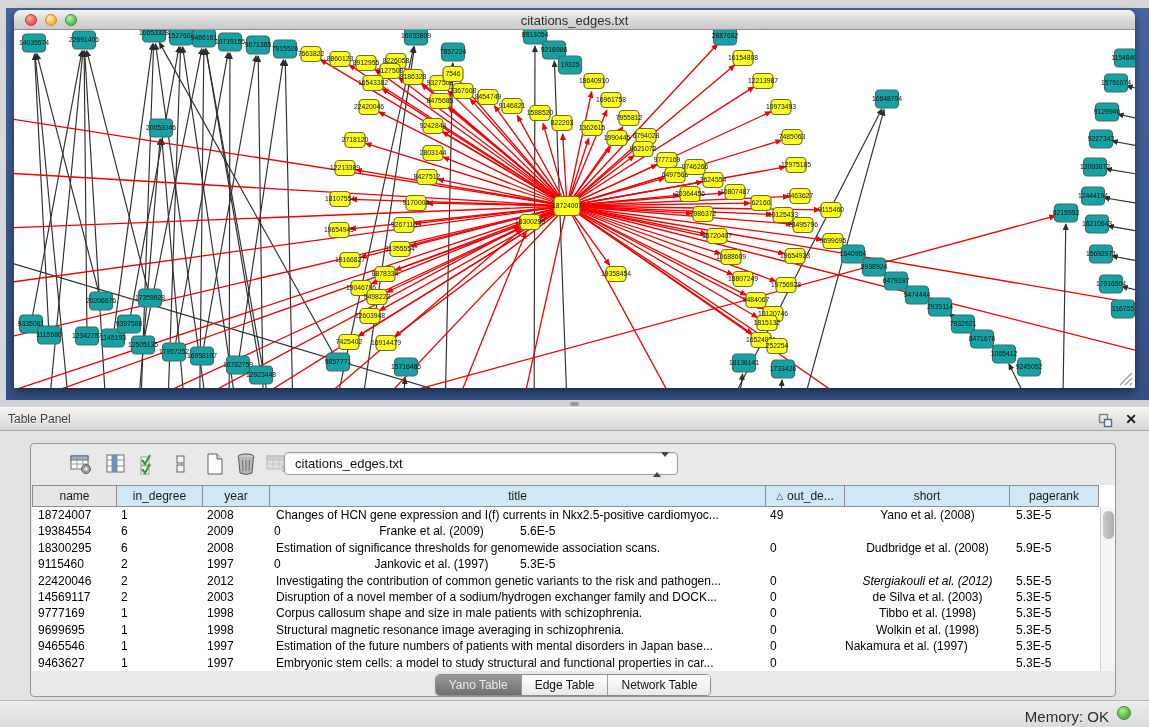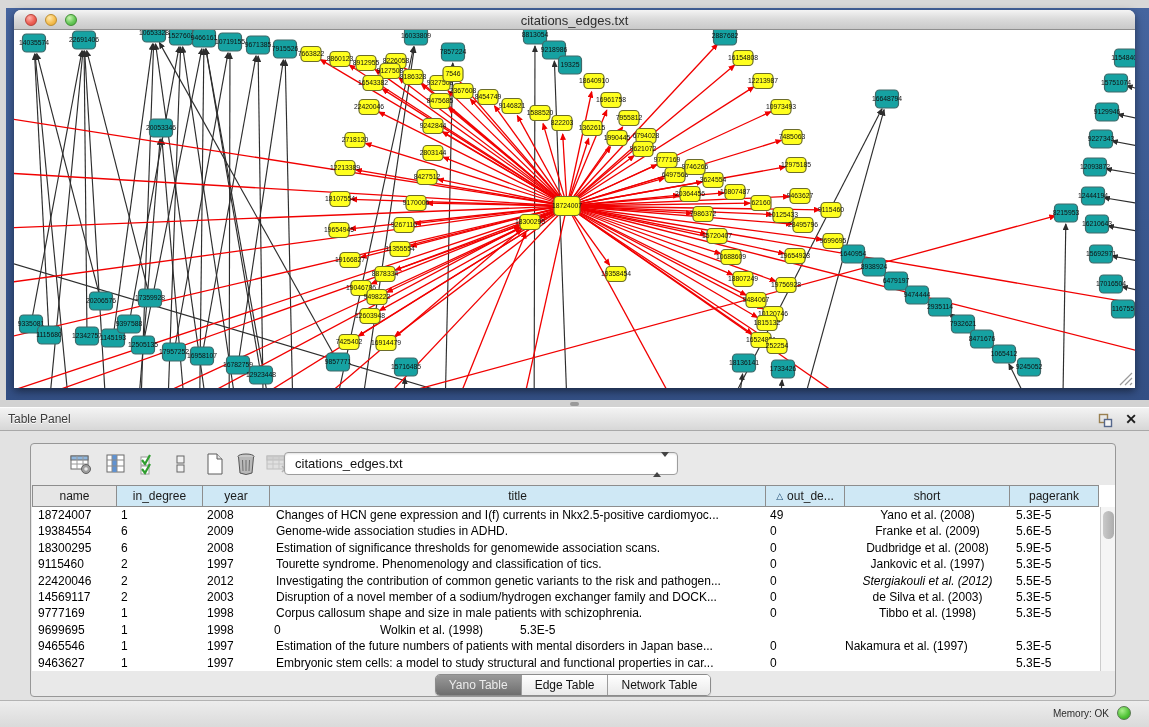--- a/index.html
+++ b/index.html
@@ -77,21 +77,21 @@
   #tabs-wrap { position:absolute; left:0; right:0; top:230px; text-align:center; }
   #tabs { display:inline-flex; border:1px solid #8c8c8c; border-radius:5px; overflow:hidden;
     box-shadow:0 1px 1px rgba(0,0,0,.18); }
   .tab { font-size:12px; padding:3px 13px; background:linear-gradient(180deg,#ffffff,#e9e9e9); color:#111; border-left:1px solid #9c9c9c; }
   .tab:first-child { border-left:none; }
   .tab.active { background:linear-gradient(180deg,#9a9a9a,#6e6e6e); color:#ececec; }
 
   
   #statusbar { position:absolute; left:0; top:700px; width:1149px; height:27px;
     background:linear-gradient(180deg,#ededed,#dadada); border-top:1px solid #b3b3b3; }
-  #memory { position:absolute; right:40px; top:7px; font-size:10px; color:#2c2c2c; }
+  #memory { position:absolute; right:40px; top:7px; font-size:15px; color:#2c2c2c; }
   #mem-dot { position:absolute; right:18px; top:5px; width:14px; height:14px; border-radius:50%;
     background:radial-gradient(circle at 35% 30%,#a9ef8d,#4fc235 60%,#2f9e23); border:1px solid #57794f; }
 </style>
 </head>
 <body>
 
 <div id="app">
 
   <div id="desktop">
     <div id="net-frame">
@@ -868,39 +868,37 @@
               <div class="tcell" style="width: 67px; flex: 0 0 67px; padding-left: 4px;">2008</div>
               <div class="tcell" style="width: 496px; flex: 0 0 496px; padding-left: 6px;">Changes of HCN gene expression and I(f) currents in Nkx2.5-positive cardiomyoc...</div>
               <div class="tcell" style="width: 79px; flex: 0 0 79px; padding-left: 4px;">49</div>
               <div class="tcell" style="width: 165px; flex: 0 0 165px; text-align: center;">Yano et al. (2008)</div>
               <div class="tcell" style="width: 89px; flex: 0 0 89px; padding-left: 6px;">5.3E-5</div>
             </div>
             <div class="trow">
               <div class="tcell" style="width: 85px; flex: 0 0 85px; padding-left: 6px;">19384554</div>
               <div class="tcell" style="width: 86px; flex: 0 0 86px; padding-left: 4px;">6</div>
               <div class="tcell" style="width: 67px; flex: 0 0 67px; padding-left: 4px;">2009</div>
-              <div class="tcell" style="width: 496px; flex: 0 0 496px; padding-left: 6px;">Genome-wide association studies in ADHD.</div>
               <div class="tcell" style="width: 79px; flex: 0 0 79px; padding-left: 4px;">0</div>
               <div class="tcell" style="width: 165px; flex: 0 0 165px; text-align: center;">Franke et al. (2009)</div>
               <div class="tcell" style="width: 89px; flex: 0 0 89px; padding-left: 6px;">5.6E-5</div>
             </div>
             <div class="trow">
               <div class="tcell" style="width: 85px; flex: 0 0 85px; padding-left: 6px;">18300295</div>
               <div class="tcell" style="width: 86px; flex: 0 0 86px; padding-left: 4px;">6</div>
               <div class="tcell" style="width: 67px; flex: 0 0 67px; padding-left: 4px;">2008</div>
               <div class="tcell" style="width: 496px; flex: 0 0 496px; padding-left: 6px;">Estimation of significance thresholds for genomewide association scans.</div>
               <div class="tcell" style="width: 79px; flex: 0 0 79px; padding-left: 4px;">0</div>
               <div class="tcell" style="width: 165px; flex: 0 0 165px; text-align: center;">Dudbridge et al. (2008)</div>
               <div class="tcell" style="width: 89px; flex: 0 0 89px; padding-left: 6px;">5.9E-5</div>
             </div>
             <div class="trow">
               <div class="tcell" style="width: 85px; flex: 0 0 85px; padding-left: 6px;">9115460</div>
               <div class="tcell" style="width: 86px; flex: 0 0 86px; padding-left: 4px;">2</div>
               <div class="tcell" style="width: 67px; flex: 0 0 67px; padding-left: 4px;">1997</div>
-              <div class="tcell" style="width: 496px; flex: 0 0 496px; padding-left: 6px;">Tourette syndrome. Phenomenology and classification of tics.</div>
               <div class="tcell" style="width: 79px; flex: 0 0 79px; padding-left: 4px;">0</div>
               <div class="tcell" style="width: 165px; flex: 0 0 165px; text-align: center;">Jankovic et al. (1997)</div>
               <div class="tcell" style="width: 89px; flex: 0 0 89px; padding-left: 6px;">5.3E-5</div>
             </div>
             <div class="trow">
               <div class="tcell" style="width: 85px; flex: 0 0 85px; padding-left: 6px;">22420046</div>
               <div class="tcell" style="width: 86px; flex: 0 0 86px; padding-left: 4px;">2</div>
               <div class="tcell" style="width: 67px; flex: 0 0 67px; padding-left: 4px;">2012</div>
               <div class="tcell" style="width: 496px; flex: 0 0 496px; padding-left: 6px;">Investigating the contribution of common genetic variants to the risk and pathogen...</div>
               <div class="tcell" style="width: 79px; flex: 0 0 79px; padding-left: 4px;">0</div>
@@ -922,20 +920,21 @@
               <div class="tcell" style="width: 67px; flex: 0 0 67px; padding-left: 4px;">1998</div>
               <div class="tcell" style="width: 496px; flex: 0 0 496px; padding-left: 6px;">Corpus callosum shape and size in male patients with schizophrenia.</div>
               <div class="tcell" style="width: 79px; flex: 0 0 79px; padding-left: 4px;">0</div>
               <div class="tcell" style="width: 165px; flex: 0 0 165px; text-align: center;">Tibbo et al. (1998)</div>
               <div class="tcell" style="width: 89px; flex: 0 0 89px; padding-left: 6px;">5.3E-5</div>
             </div>
             <div class="trow">
               <div class="tcell" style="width: 85px; flex: 0 0 85px; padding-left: 6px;">9699695</div>
               <div class="tcell" style="width: 86px; flex: 0 0 86px; padding-left: 4px;">1</div>
               <div class="tcell" style="width: 67px; flex: 0 0 67px; padding-left: 4px;">1998</div>
+              <div class="tcell" style="width: 496px; flex: 0 0 496px; padding-left: 6px;">Structural magnetic resonance image averaging in schizophrenia.</div>
               <div class="tcell" style="width: 79px; flex: 0 0 79px; padding-left: 4px;">0</div>
               <div class="tcell" style="width: 165px; flex: 0 0 165px; text-align: center;">Wolkin et al. (1998)</div>
               <div class="tcell" style="width: 89px; flex: 0 0 89px; padding-left: 6px;">5.3E-5</div>
             </div>
             <div class="trow">
               <div class="tcell" style="width: 85px; flex: 0 0 85px; padding-left: 6px;">9465546</div>
               <div class="tcell" style="width: 86px; flex: 0 0 86px; padding-left: 4px;">1</div>
               <div class="tcell" style="width: 67px; flex: 0 0 67px; padding-left: 4px;">1997</div>
               <div class="tcell" style="width: 496px; flex: 0 0 496px; padding-left: 6px;">Estimation of the future numbers of patients with mental disorders in Japan base...</div>
               <div class="tcell" style="width: 79px; flex: 0 0 79px; padding-left: 4px;">0</div>

